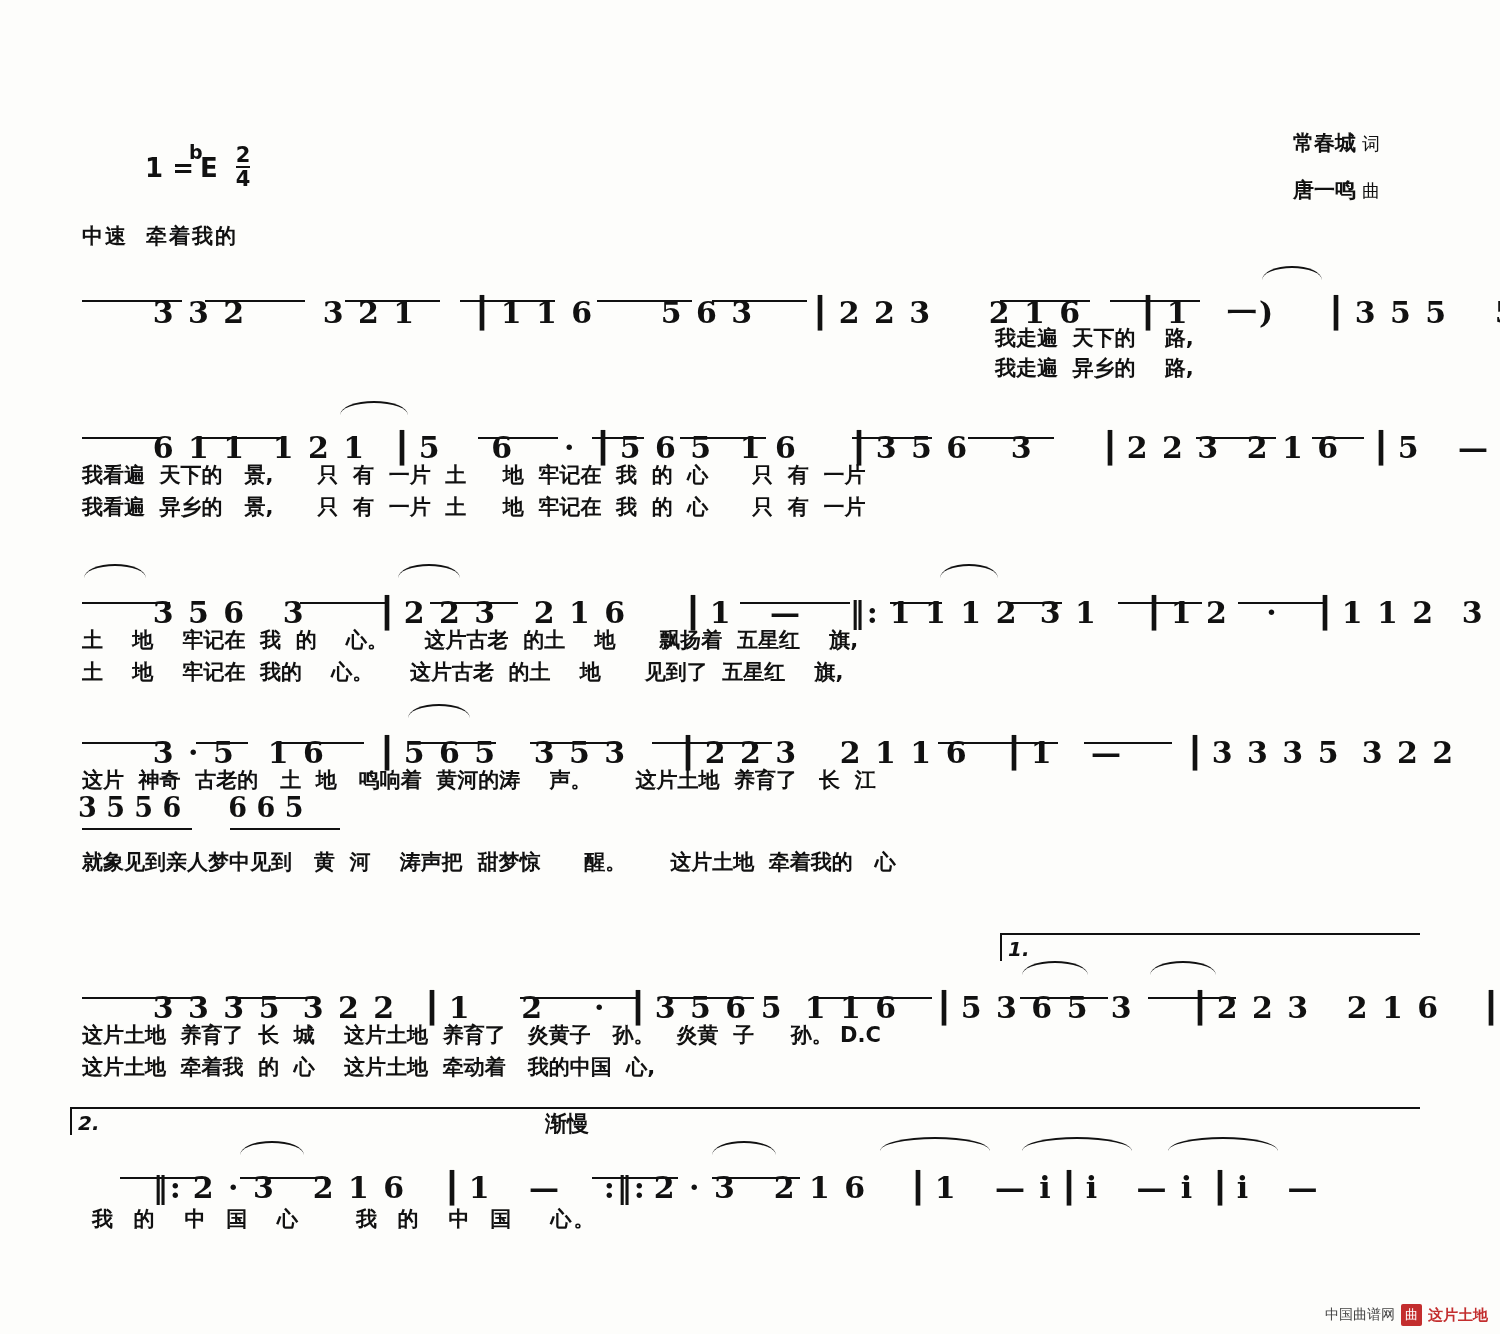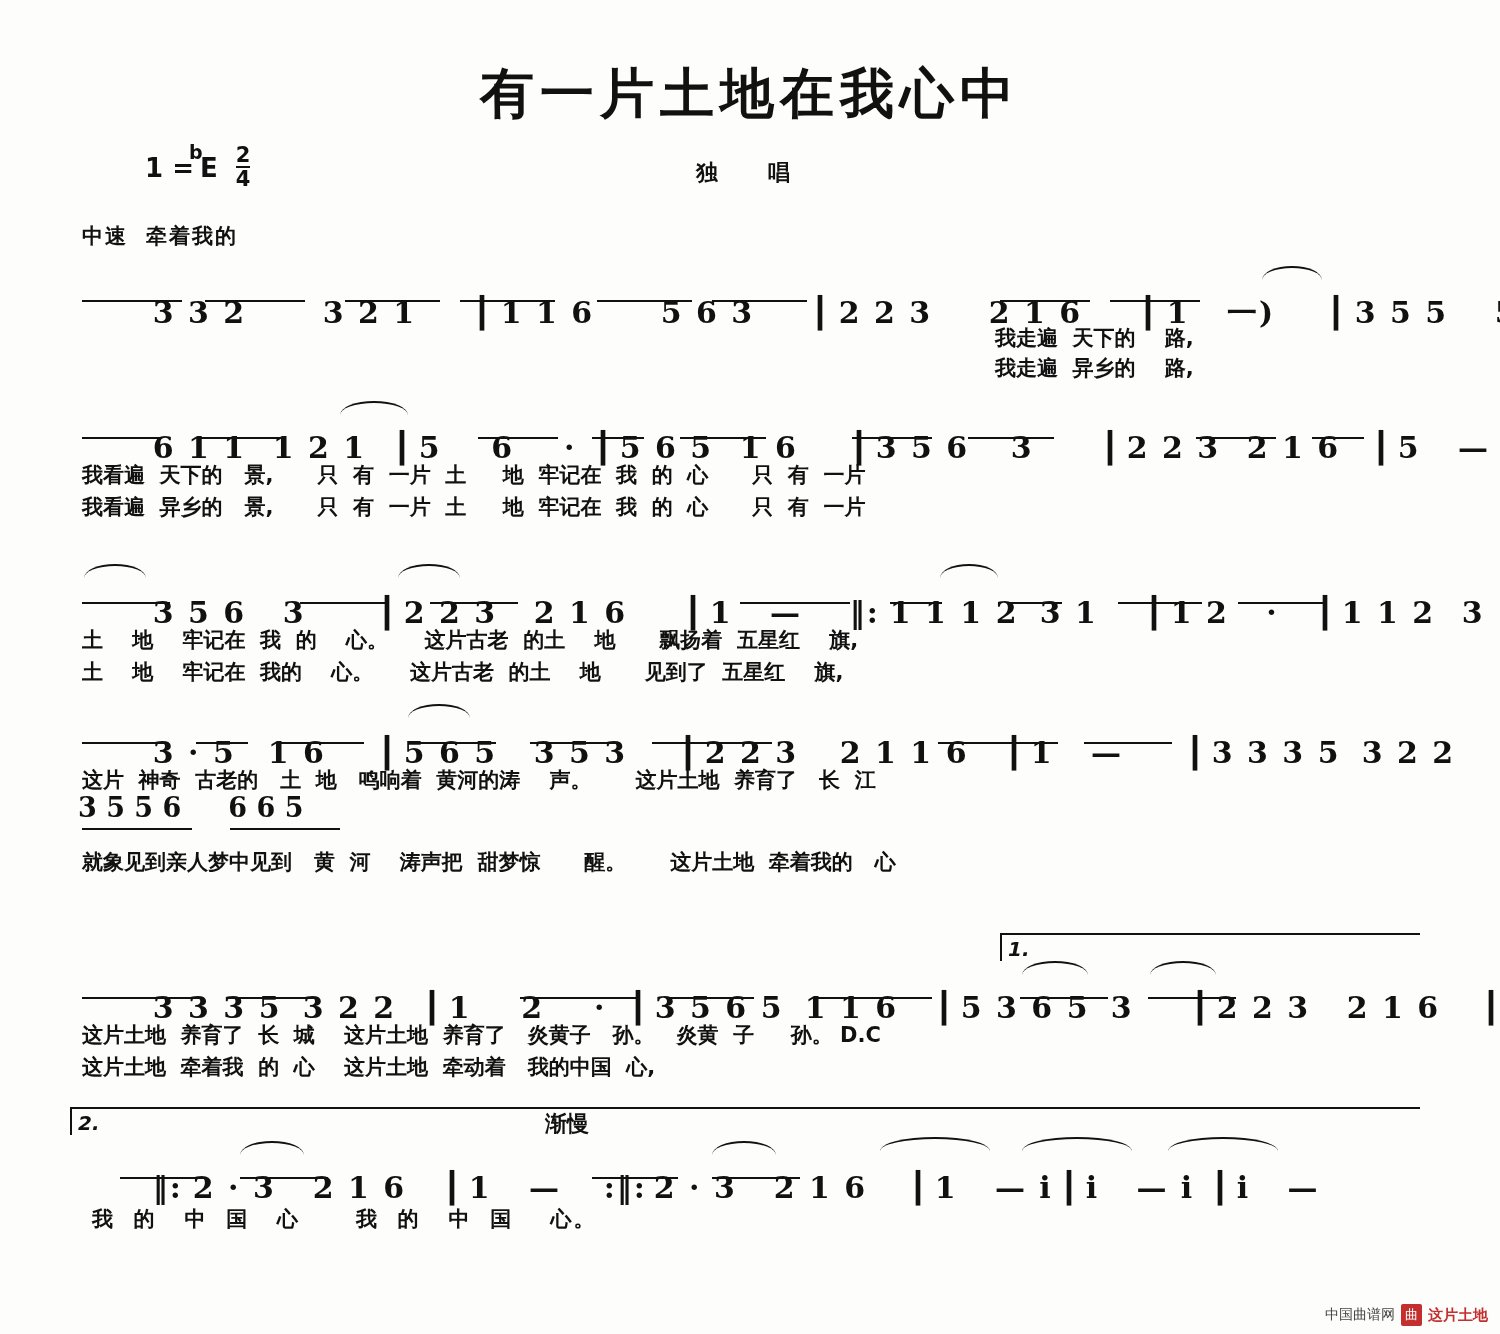--- a/index.html
+++ b/index.html
@@ -159,23 +159,29 @@
     padding: 2px 4px;
     border-radius: 2px;
   }
   .footer .site { color: #c32e2e; font-weight: bold; font-size: 15px;}
 </style>
 </head>
 <body>
 
 <div class="sheet">
 
-  <div class="title">有一片土地在我心中</div>
-  <div class="subtitle">独　唱</div>
-
+
+  <div class="credits">
+    <div>
+      <span>常春城</span><span class="role">词</span>
+    </div>
+    <div>
+      <span>唐一鸣</span><span class="role">曲</span>
+    </div>
+  </div>
 
   <div class="keysig">
     <span>1 =</span>
     <span class="flat">
       <sup>b</sup>
       <span>E</span>
     </span>
     <span class="meter">
       <span class="num">2</span>
       <span class="den">4</span>

